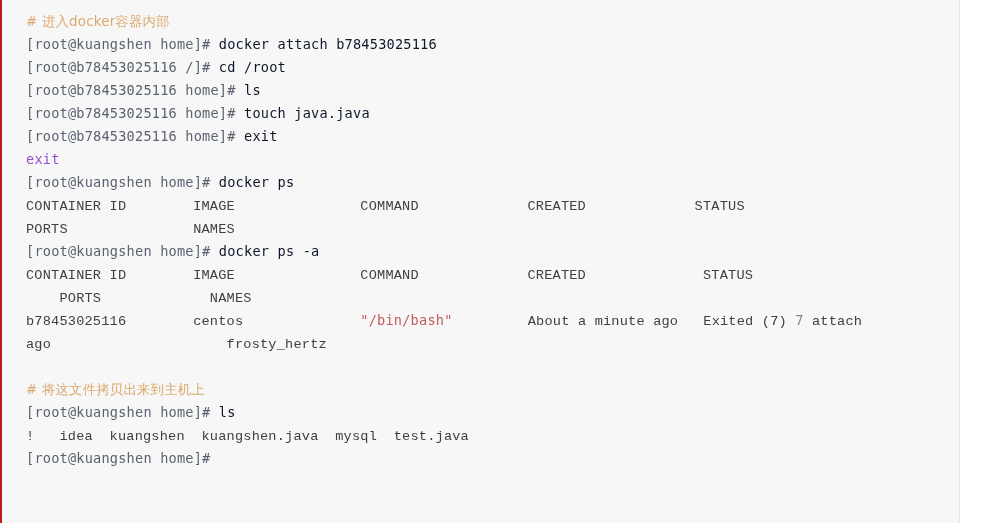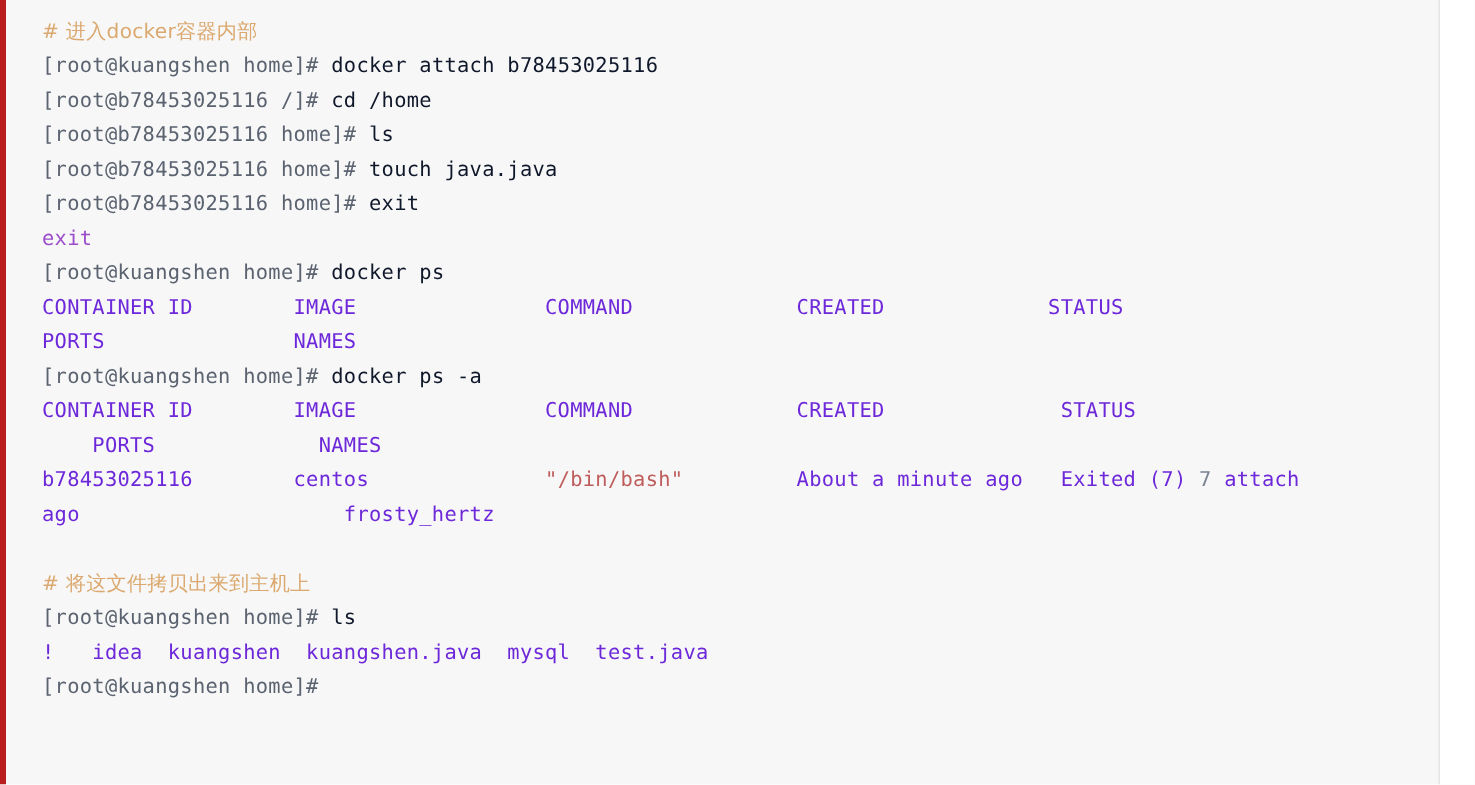--- a/index.html
+++ b/index.html
@@ -12,58 +12,58 @@
     height: 523px;
     overflow: hidden;
     font-family: "DejaVu Sans Mono", "Liberation Mono", monospace;
   }
 
   #terminal-block {
     position: relative;
     width: 960px;
     height: 523px;
     background: #f7f7f7;
-    border-left: 4px solid #b91c1c;
+    border-left: 2px solid #b91c1c;
     border-right: 1px solid #e6e6e6;
     box-sizing: border-box;
     padding: 10px 0 0 24px;
   }
 
   .line {
     font-size: 13.6px;
     line-height: 23px;
     height: 23px;
     white-space: pre;
     color: #5b6370;
     letter-spacing: 0.2px;
   }
 
   .line.blank { color: transparent; }
 
   
   .tok-prompt   { color: #5b6370; }
   .tok-cmd      { color: #0f172a; }
   .tok-comment  { color: #dba96f; }
-  .tok-out      { color: #6d28d9; }
+  .tok-out      { color: #404040; font-family: Liberation Mono, monospace; }
   .tok-exit     { color: #9b4dca; }
   .tok-str      { color: #bf5c5c; }
   .tok-num      { color: #7c8594; }
 
   .cn {
     font-family: "DejaVu Sans", "Liberation Sans", sans-serif;
     font-size: 13.4px;
   }
 </style>
 </head>
 <body>
 
 <div id="terminal-block">
     <div class="line"><span class="tok-comment cn"># 进入docker容器内部</span></div>
     <div class="line"><span class="tok-prompt">[root@kuangshen home]# </span><span class="tok-cmd">docker attach b78453025116</span></div>
-    <div class="line"><span class="tok-prompt">[root@b78453025116 /]# </span><span class="tok-cmd">cd /home</span></div>
+    <div class="line"><span class="tok-prompt">[root@b78453025116 /]# </span><span class="tok-cmd">cd /root</span></div>
     <div class="line"><span class="tok-prompt">[root@b78453025116 home]# </span><span class="tok-cmd">ls</span></div>
     <div class="line"><span class="tok-prompt">[root@b78453025116 home]# </span><span class="tok-cmd">touch java.java</span></div>
     <div class="line"><span class="tok-prompt">[root@b78453025116 home]# </span><span class="tok-cmd">exit</span></div>
     <div class="line"><span class="tok-exit">exit</span></div>
     <div class="line"><span class="tok-prompt">[root@kuangshen home]# </span><span class="tok-cmd">docker ps</span></div>
     <div class="line"><span class="tok-out">CONTAINER ID        IMAGE               COMMAND             CREATED             STATUS</span></div>
     <div class="line"><span class="tok-out">PORTS               NAMES</span></div>
     <div class="line"><span class="tok-prompt">[root@kuangshen home]# </span><span class="tok-cmd">docker ps -a</span></div>
     <div class="line"><span class="tok-out">CONTAINER ID        IMAGE               COMMAND             CREATED              STATUS</span></div>
     <div class="line"><span class="tok-out">    PORTS             NAMES</span></div>

